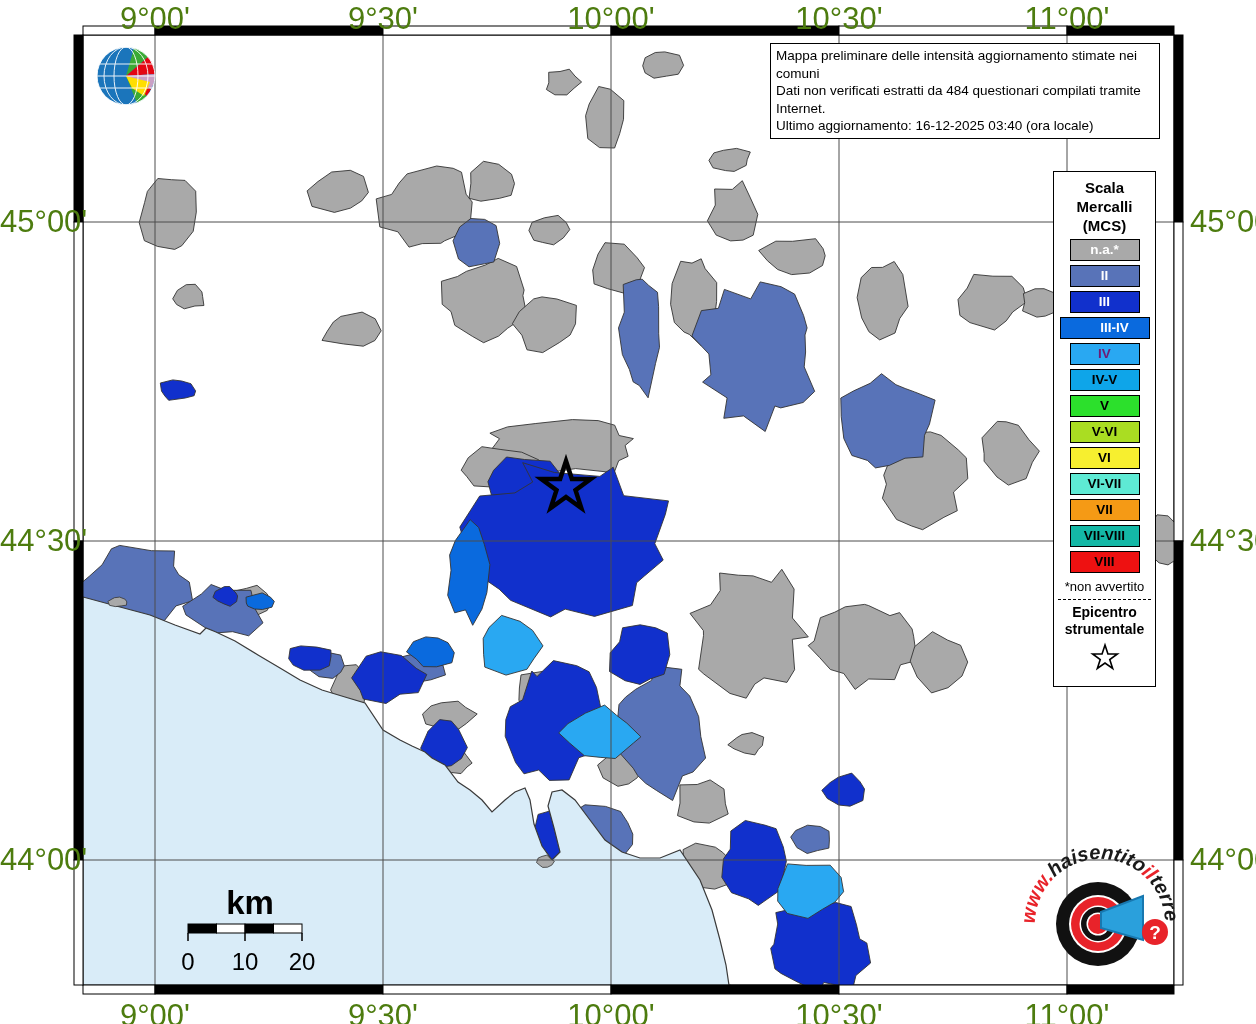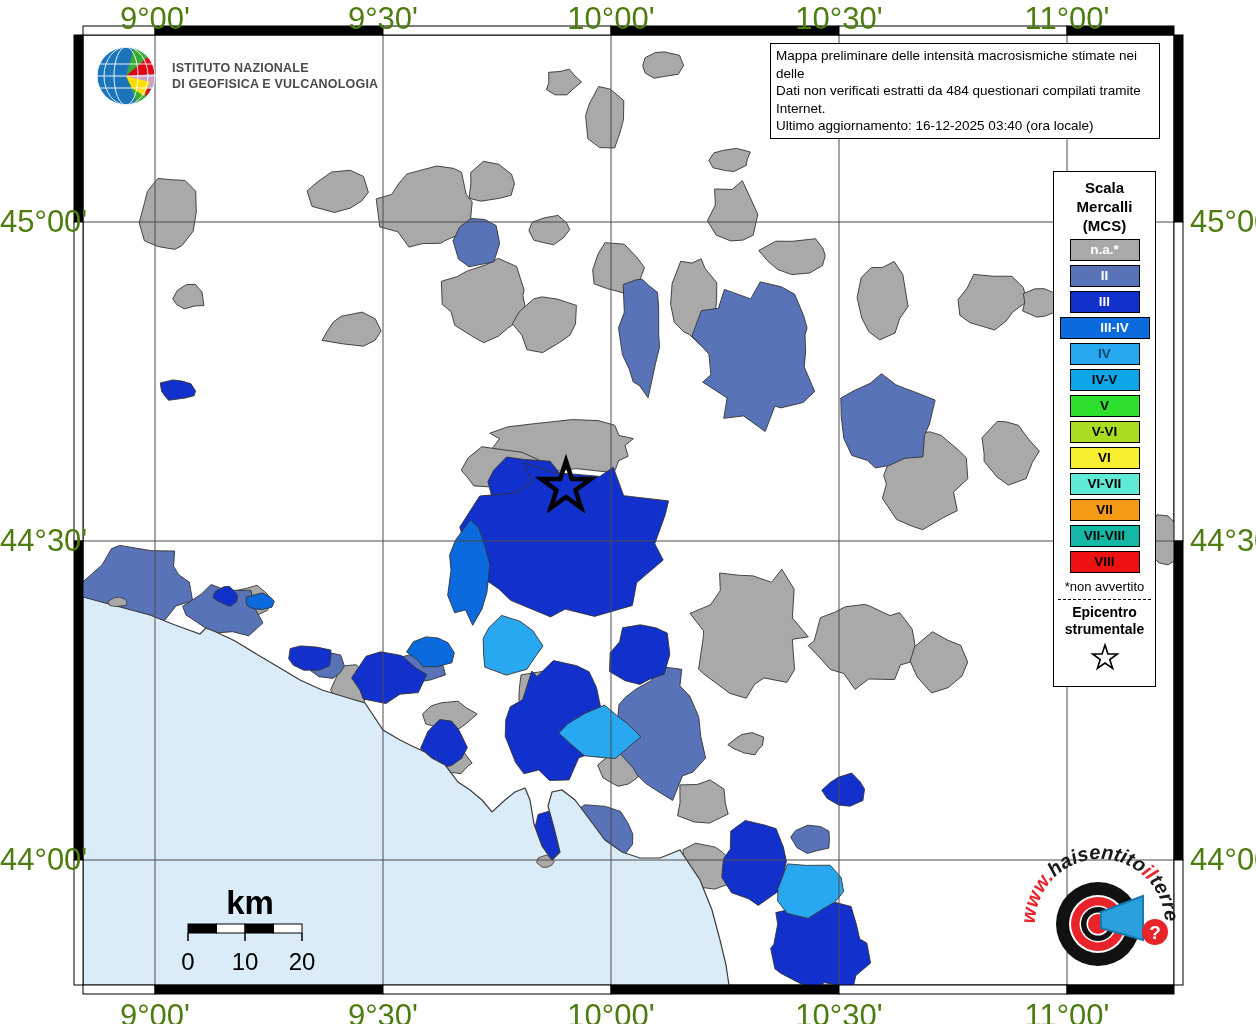--- a/index.html
+++ b/index.html
@@ -154,42 +154,38 @@
     <path d="M30,32 L54,38 L48,52 L36,44 Z" fill="#ffde00"></path>
     <g stroke="#ffffff" stroke-width="1" fill="none" opacity="0.9">
       <circle cx="30" cy="32" r="29"></circle>
       <ellipse cx="30" cy="32" rx="12" ry="29"></ellipse>
       <ellipse cx="30" cy="32" rx="22" ry="29"></ellipse>
       <line x1="2" y1="20" x2="58" y2="20"></line>
       <line x1="1" y1="32" x2="59" y2="32"></line>
       <line x1="2" y1="44" x2="58" y2="44"></line>
     </g>
   </svg>
-  <div id="ingv-text">
-    <div>ISTITUTO NAZIONALE</div>
-    <div>DI GEOFISICA E VULCANOLOGIA</div>
-  </div>
 </div>
 
 <div id="infobox">
-  <div>Mappa preliminare delle intensità macrosismiche stimate nei delle</div>
+  <div>Mappa preliminare delle intensità aggiornamento stimate nei comuni</div>
   <div>Dati non verificati estratti da 484 questionari compilati tramite Internet.</div>
   <div>Ultimo aggiornamento: 16-12-2025 03:40 (ora locale)</div>
 </div>
 
 <div id="legend">
   <div class="legend-title">Scala</div>
   <div class="legend-title">Mercalli</div>
   <div class="legend-title">(MCS)</div>
   <div id="legend-items">
         <div class="swatch" style="background: rgb(169, 169, 169); color: rgb(255, 255, 255);">n.a.*</div>
         <div class="swatch" style="background: rgb(88, 115, 184); color: rgb(255, 255, 255);">II</div>
         <div class="swatch" style="background: rgb(17, 48, 204); color: rgb(255, 255, 255);">III</div>
         <div class="swatch" style="background: rgb(10, 106, 222); color: rgb(255, 255, 255); padding-left: 20px;">III-IV</div>
-        <div class="swatch" style="background: rgb(41, 168, 242); color: #0c4a6e;">IV</div>
+        <div class="swatch" style="background: rgb(41, 168, 242); color: #701a75;">IV</div>
         <div class="swatch" style="background: #0ea5e9; color: rgb(0, 0, 0);">IV-V</div>
         <div class="swatch" style="background: rgb(44, 224, 44); color: rgb(0, 0, 0);">V</div>
         <div class="swatch" style="background: rgb(170, 221, 34); color: rgb(0, 0, 0);">V-VI</div>
         <div class="swatch" style="background: rgb(247, 239, 47); color: rgb(0, 0, 0);">VI</div>
         <div class="swatch" style="background: #5eead4; color: rgb(0, 0, 0);">VI-VII</div>
         <div class="swatch" style="background: rgb(245, 154, 21); color: rgb(0, 0, 0);">VII</div>
         <div class="swatch" style="background: #14b8a6; color: rgb(0, 0, 0);">VII-VIII</div>
         <div class="swatch" style="background: rgb(238, 17, 17); color: rgb(0, 0, 0);">VIII</div>
       </div>
   <div class="legend-note">*non avvertito</div>

